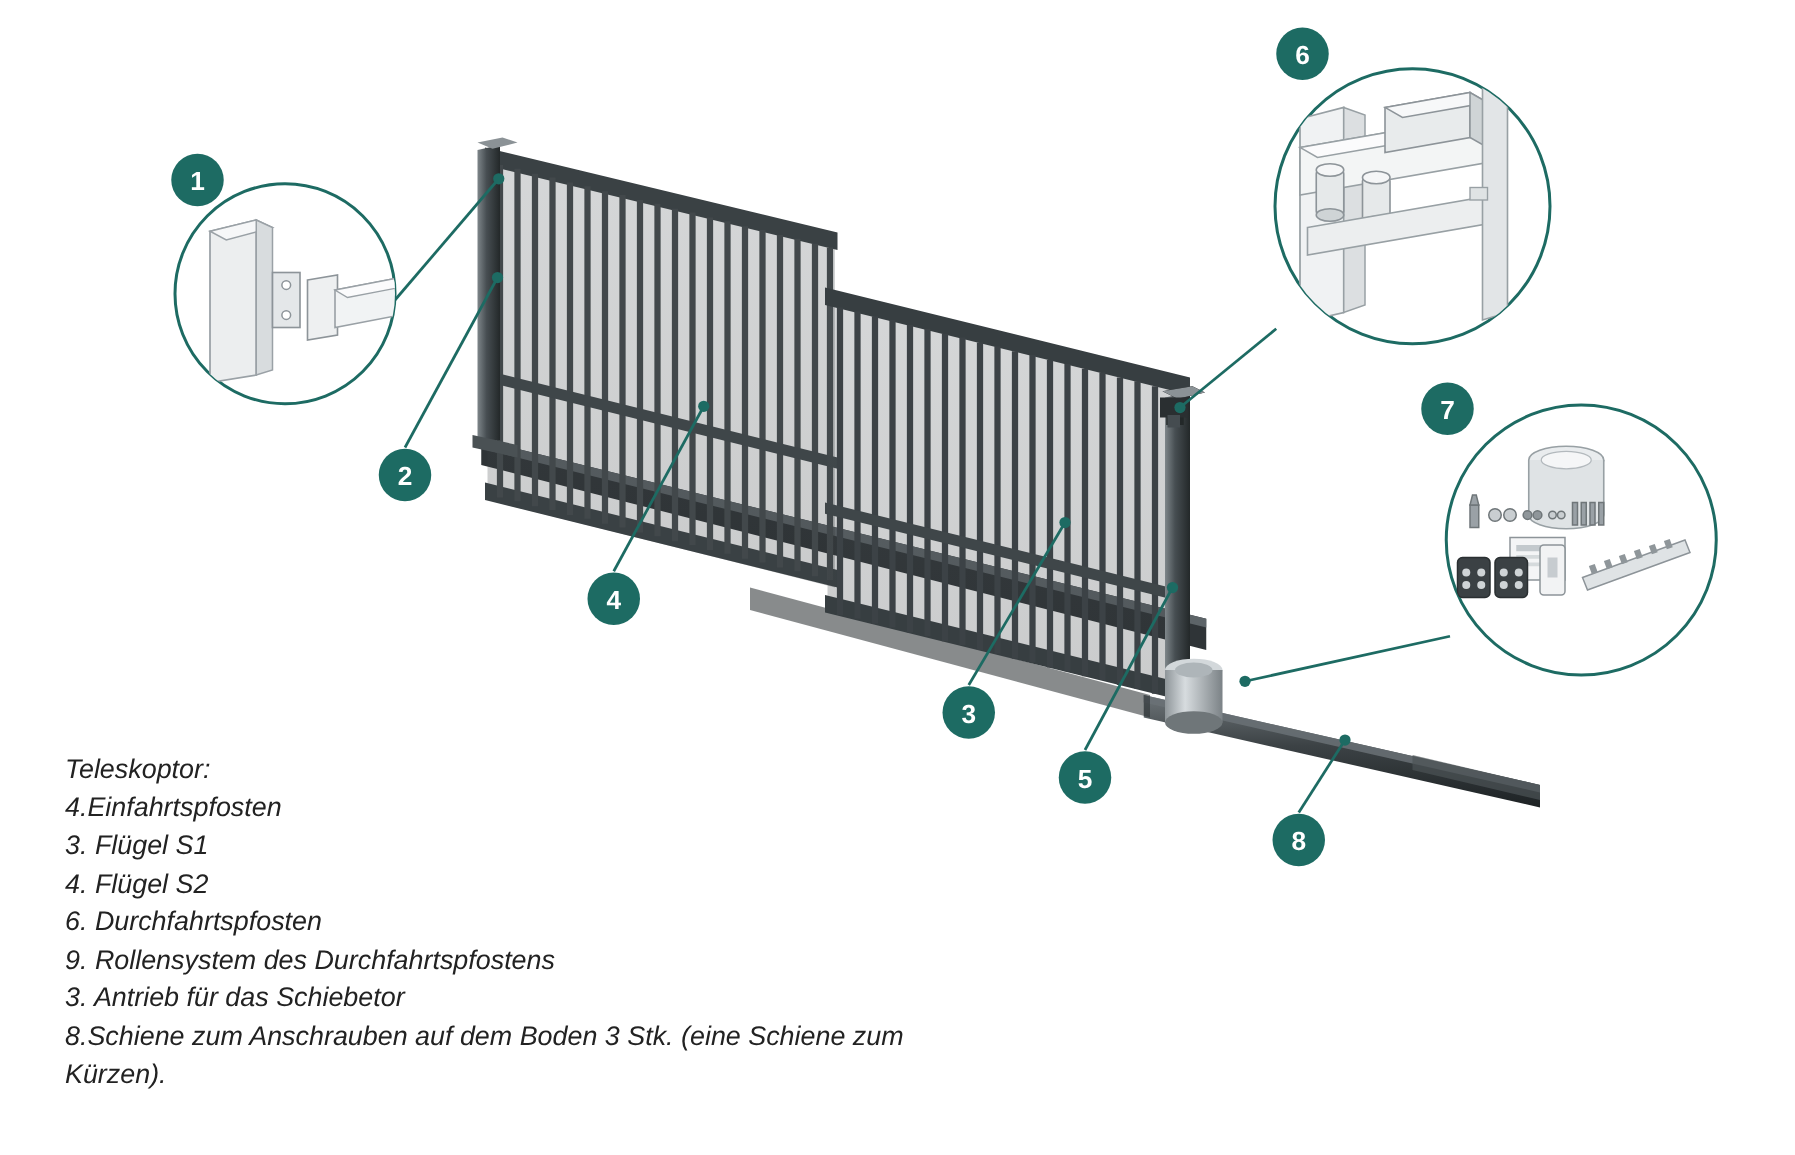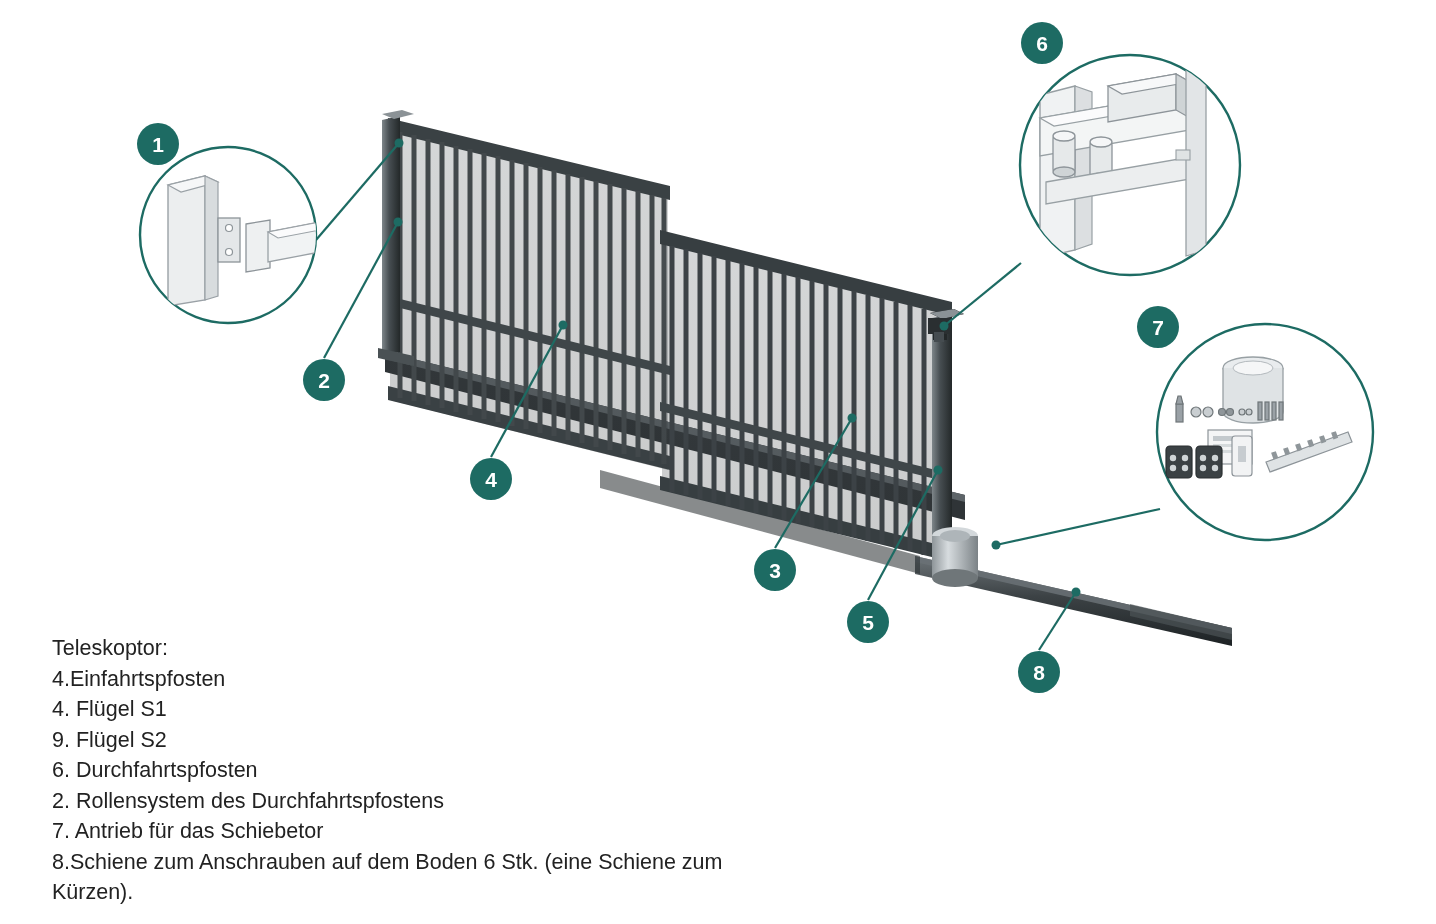--- a/index.html
+++ b/index.html
@@ -22,25 +22,26 @@
   svg.figure {
     position: absolute;
     left: 0;
     top: 0;
     width: 1436px;
     height: 924px;
   }
   .legend {
     position: absolute;
     left: 52px;
-    top: 633px;
+    top: 600px;
     width: 700px;
     font-size: 21.5px;
     line-height: 1.42;
     color: #222;
+    font-style: italic;
   }
   .legend-title {
     white-space: pre;
   }
   .legend-item {
     white-space: pre-wrap;
   }
   .callout-num {
     font-family: "Liberation Sans", sans-serif;
     font-size: 21px;
@@ -346,21 +347,21 @@
       <g>
         <circle cx="1039" cy="672" r="21" fill="#1d6b63"></circle>
         <text class="callout-num" x="1039" y="680" text-anchor="middle">8</text>
       </g>
     </g>
   </svg>
 
   <div class="legend">
     <div class="legend-title">Teleskoptor:</div>
     <div class="legend-item">4.Einfahrtspfosten</div>
-    <div class="legend-item">4. Flügel S1</div>
-    <div class="legend-item">9. Flügel S2</div>
+    <div class="legend-item">3. Flügel S1</div>
+    <div class="legend-item">4. Flügel S2</div>
     <div class="legend-item">6. Durchfahrtspfosten</div>
-    <div class="legend-item">2. Rollensystem des Durchfahrtspfostens</div>
-    <div class="legend-item">7. Antrieb für das Schiebetor</div>
-    <div class="legend-item">8.Schiene zum Anschrauben auf dem Boden 6 Stk. (eine Schiene zum Kürzen).</div>
+    <div class="legend-item">9. Rollensystem des Durchfahrtspfostens</div>
+    <div class="legend-item">3. Antrieb für das Schiebetor</div>
+    <div class="legend-item">8.Schiene zum Anschrauben auf dem Boden 3 Stk. (eine Schiene zum Kürzen).</div>
   </div>
 
 </div>
 
 </body></html>

